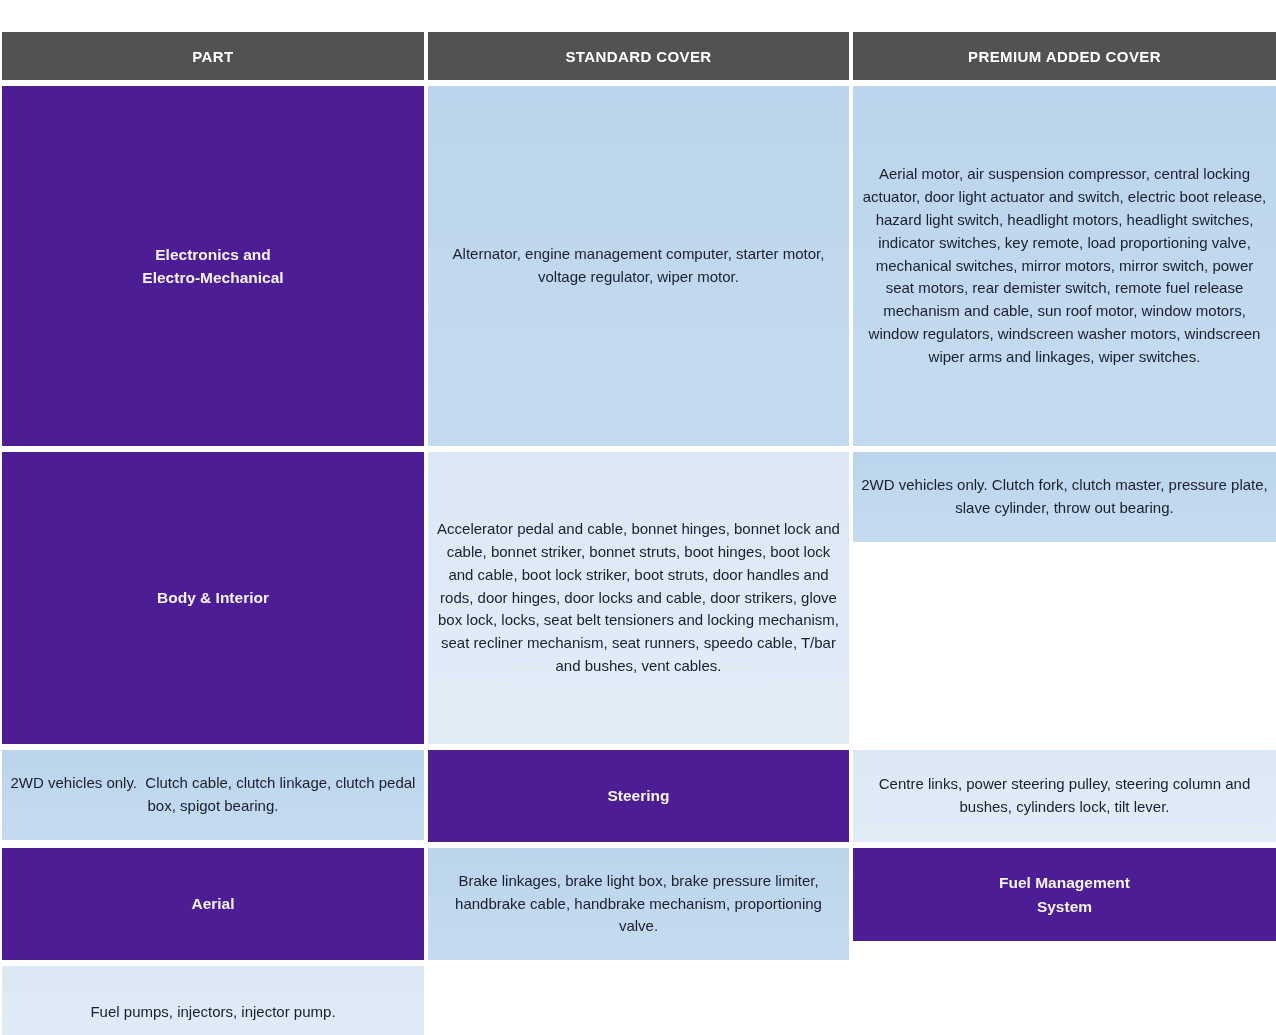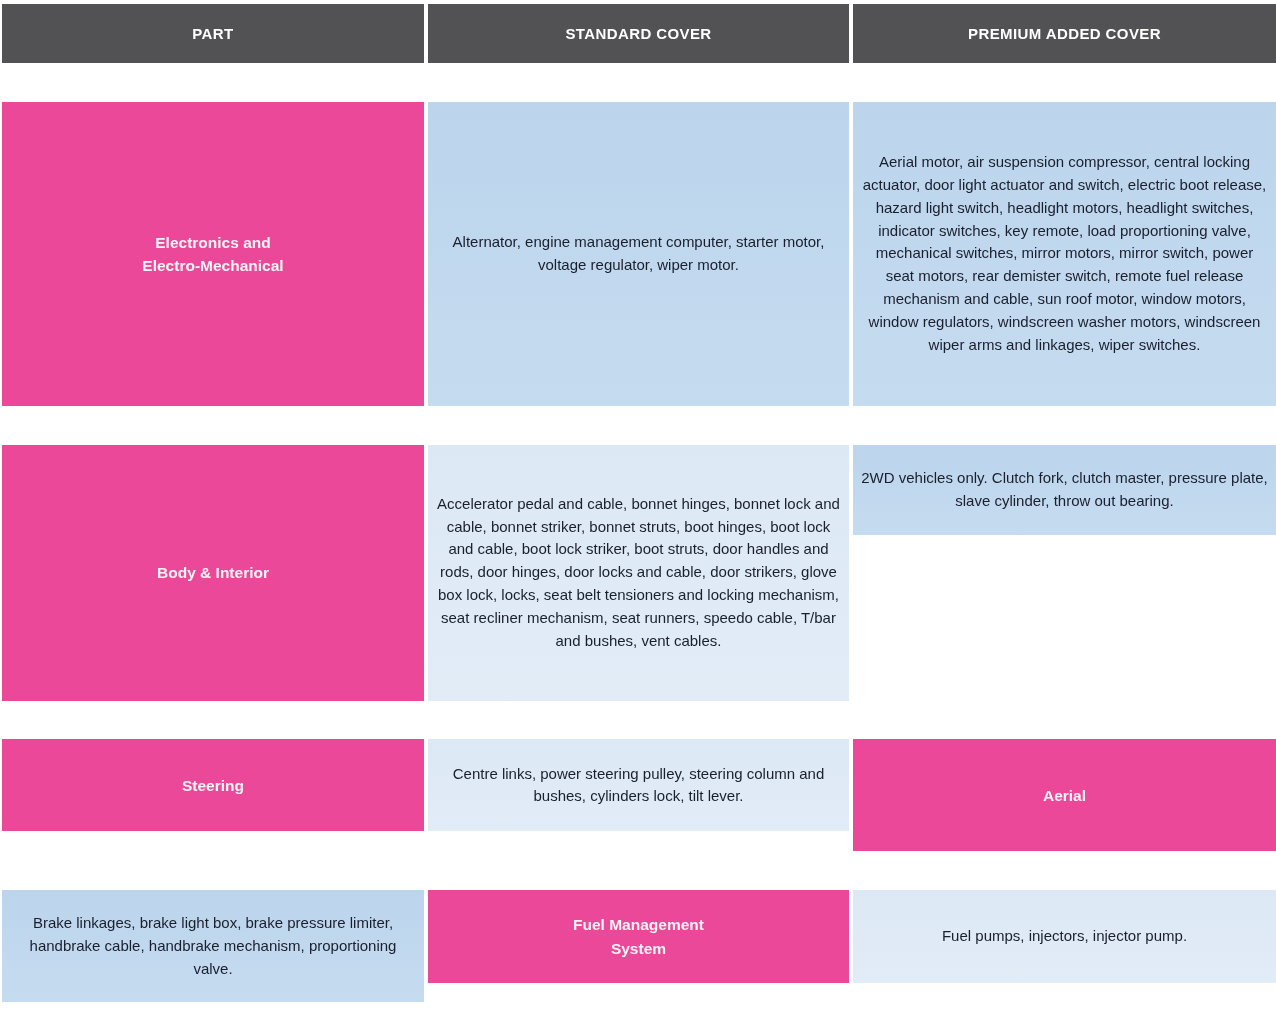--- a/index.html
+++ b/index.html
@@ -31,41 +31,41 @@
     white-space: pre-wrap;
   }
   .head {
     background: #525254;
     color: #ffffff;
     font-weight: bold;
     font-size: 15px;
     letter-spacing: 0.4px;
   }
   .part {
-    background: #ec4899;
+    background: #4c1d95;
     color: #f5f5f5;
     font-weight: bold;
     font-size: 15.5px;
     line-height: 1.5;
   }
   .blue-a {
     background: linear-gradient(180deg, #bcd5ec 0%, #c5dbf0 100%);
     color: #1a1f2e;
     font-size: 15px;
     line-height: 1.52;
   }
   .blue-b {
     background: linear-gradient(180deg, #dce8f4 0%, #e1ecf7 100%);
     color: #1a1f2e;
     font-size: 15px;
     line-height: 1.52;
   }
-  .hh { height: 59px; }
-  .h1 { height: 304px; }
-  .h2 { height: 256px; text-align: center; }
+  .hh { height: 48px; margin-top: 28px; }
+  .h1 { height: 360px; }
+  .h2 { height: 292px; text-align: center; }
   .h3 { height: 90px; }
   .h4 { height: 92px; }
   .h5 { height: 112px; }
   .h6 { height: 93px; }
 </style>
 </head>
 <body>
 
 <div class="grid">
 
@@ -75,20 +75,21 @@
 
   <div class="cell part h1">Electronics and
 Electro-Mechanical</div>
   <div class="cell blue-a h1">Alternator, engine management computer, starter motor, voltage regulator, wiper motor.</div>
   <div class="cell blue-a h1">Aerial motor, air suspension compressor, central locking actuator, door light actuator and switch, electric boot release, hazard light switch, headlight motors, headlight switches, indicator switches, key remote, load proportioning valve, mechanical switches, mirror motors, mirror switch, power seat motors, rear demister switch, remote fuel release mechanism and cable, sun roof motor, window motors, window regulators, windscreen washer motors, windscreen wiper arms and linkages, wiper switches.</div>
 
   <div class="cell part h2">Body &amp; Interior</div>
   <div class="cell blue-b h2">Accelerator pedal and cable, bonnet hinges, bonnet lock and cable, bonnet striker, bonnet struts, boot hinges, boot lock and cable, boot lock striker, boot struts, door handles and rods, door hinges, door locks and cable, door strikers, glove box lock, locks, seat belt tensioners and locking mechanism, seat recliner mechanism, seat runners, speedo cable, T/bar and bushes, vent cables.</div>
 
   <div class="cell blue-a h3">2WD vehicles only. Clutch fork, clutch master, pressure plate, slave cylinder, throw out bearing.</div>
+  <div class="cell blue-a h3">2WD vehicles only.  Clutch cable, clutch linkage, clutch pedal box, spigot bearing.</div>
 
   <div class="cell part h4">Steering</div>
   <div class="cell blue-b h4">Centre links, power steering pulley, steering column and bushes, cylinders lock, tilt lever.</div>
 
   <div class="cell part h5">Aerial</div>
   <div class="cell blue-a h5">Brake linkages, brake light box, brake pressure limiter, handbrake cable, handbrake mechanism, proportioning valve.</div>
 
   <div class="cell part h6">Fuel Management
 System</div>
   <div class="cell blue-b h6">Fuel pumps, injectors, injector pump.</div>

